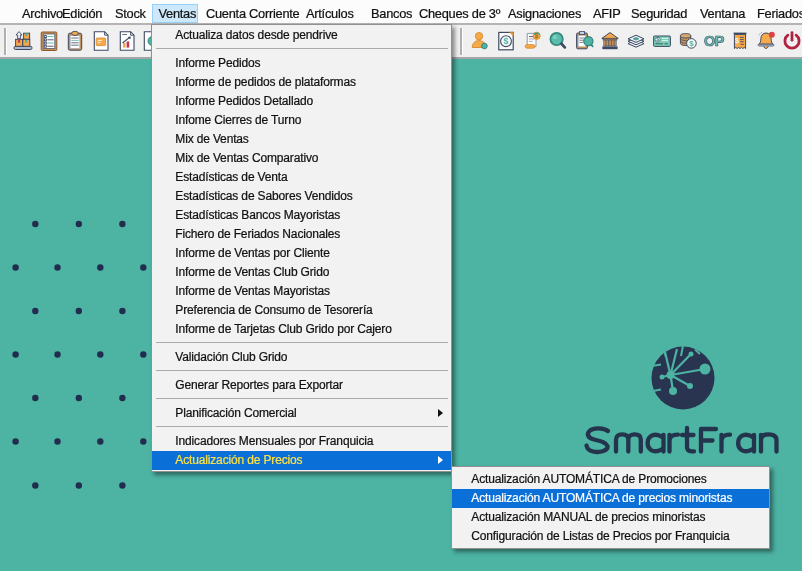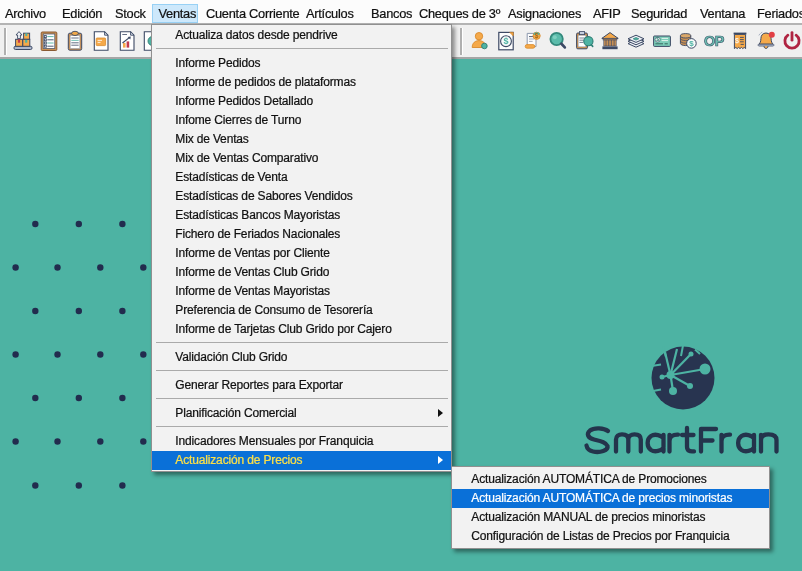--- a/index.html
+++ b/index.html
@@ -271,21 +271,21 @@
  <path d="M5.6 3.4 C4.8 3.9 4.2 4.6 3.9 5.4 M7.3 2.2 C6.9 2.3 6.4 2.6 6 2.9" fill="none" stroke="#8b97ad" stroke-width="0.8"></path>
 </svg>
 
 <svg class="ic" style="left:780.5px;top:29.5px" viewBox="0 0 22 22">
  <path d="M11 2.6 V10.2" stroke="#b02442" stroke-width="2.8" stroke-linecap="round" fill="none"></path>
  <path d="M6.9 5.2 A7.1 7.1 0 1 0 15.1 5.2" stroke="#b02442" stroke-width="2.8" stroke-linecap="round" fill="none"></path>
 </svg>
 </div>
 
 <div id="menubar">
-  <span style="left:5px">Archivo</span>
+  <span style="left:22px">Archivo</span>
   <span style="left:62px">Edición</span>
   <span style="left:115px">Stock</span>
   <span style="left:206px">Cuenta Corriente</span>
   <span style="left:306px">Artículos</span>
   <span style="left:371px">Bancos</span>
   <span style="left:419px">Cheques de 3º</span>
   <span style="left:508px">Asignaciones</span>
   <span style="left:593px">AFIP</span>
   <span style="left:631px">Seguridad</span>
   <span style="left:700px">Ventana</span>

